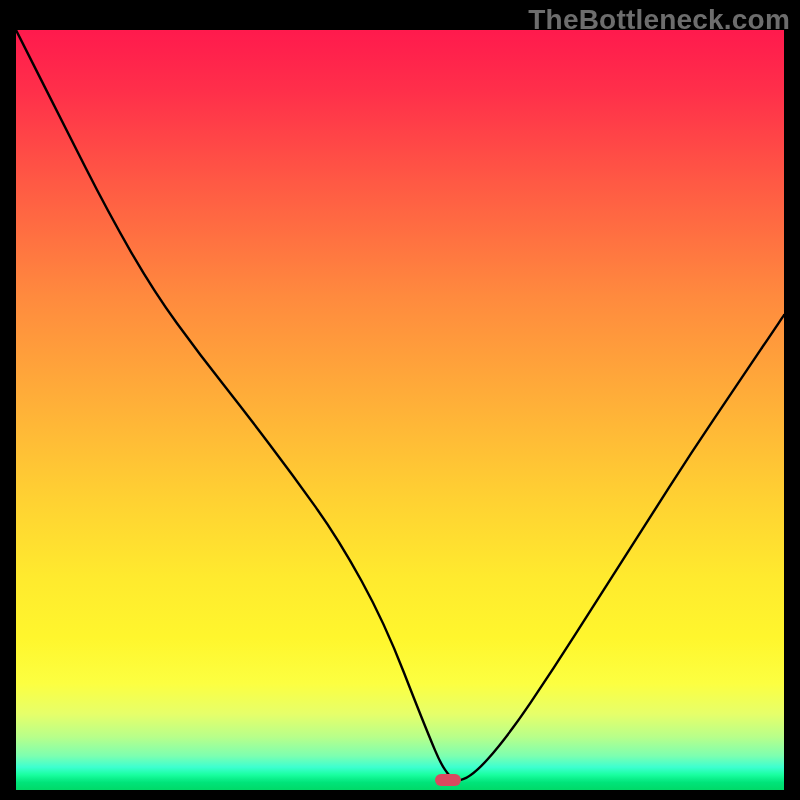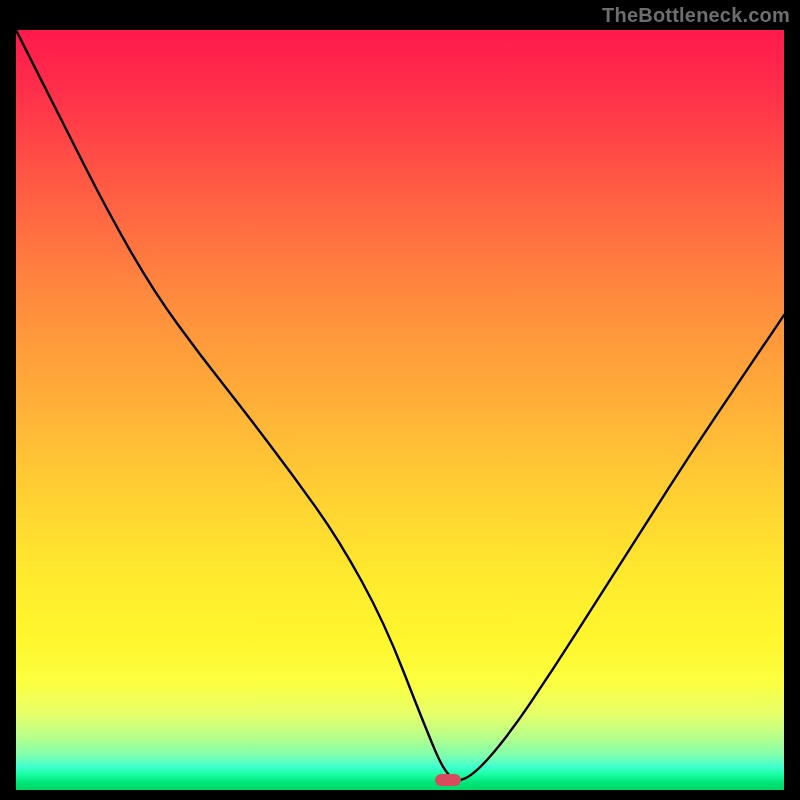--- a/index.html
+++ b/index.html
@@ -66,21 +66,21 @@
     height: 12px;
     border-radius: 6px;
     background: #d94a5f;
     transform: translate(-50%, -50%);
   }
   .watermark {
     position: absolute;
     top: 4px;
     right: 10px;
     font-family: Arial, Helvetica, sans-serif;
-    font-size: 20px;
+    font-size: 28px;
     font-weight: 600;
     color: #6d6d6d;
     letter-spacing: 0.2px;
   }
 </style>
 </head>
 <body>
 
 <div class="frame">
 

